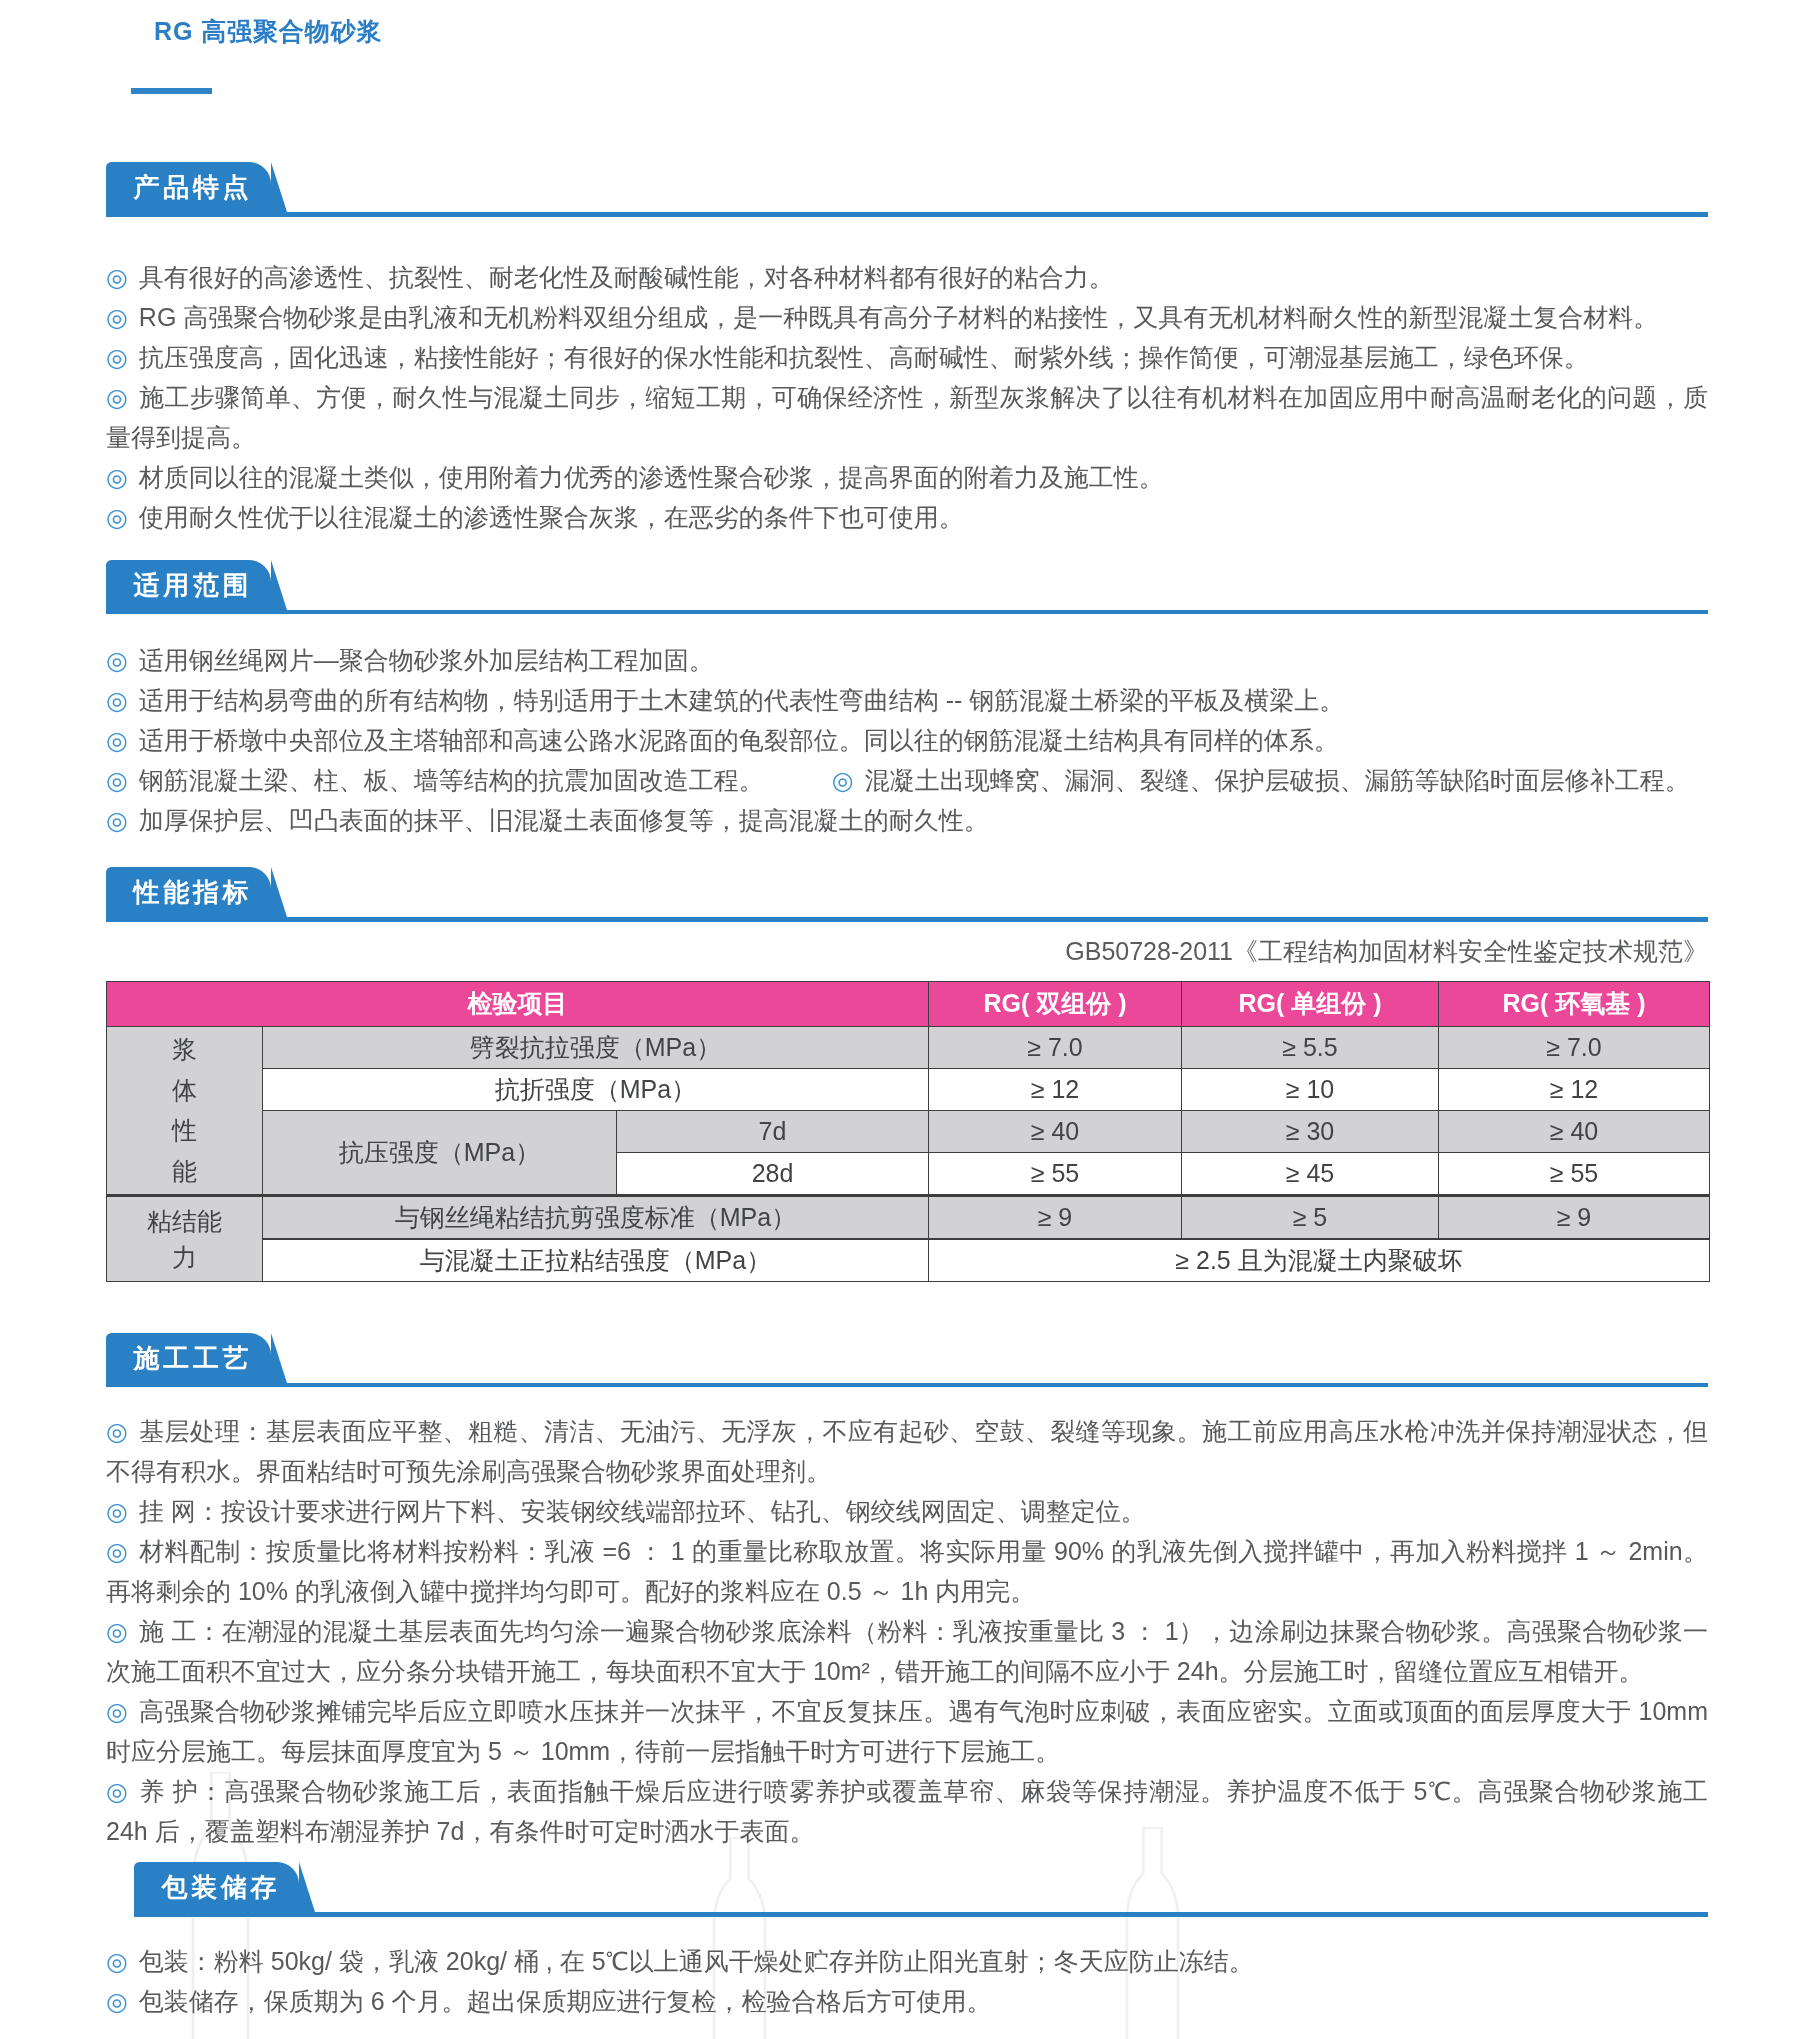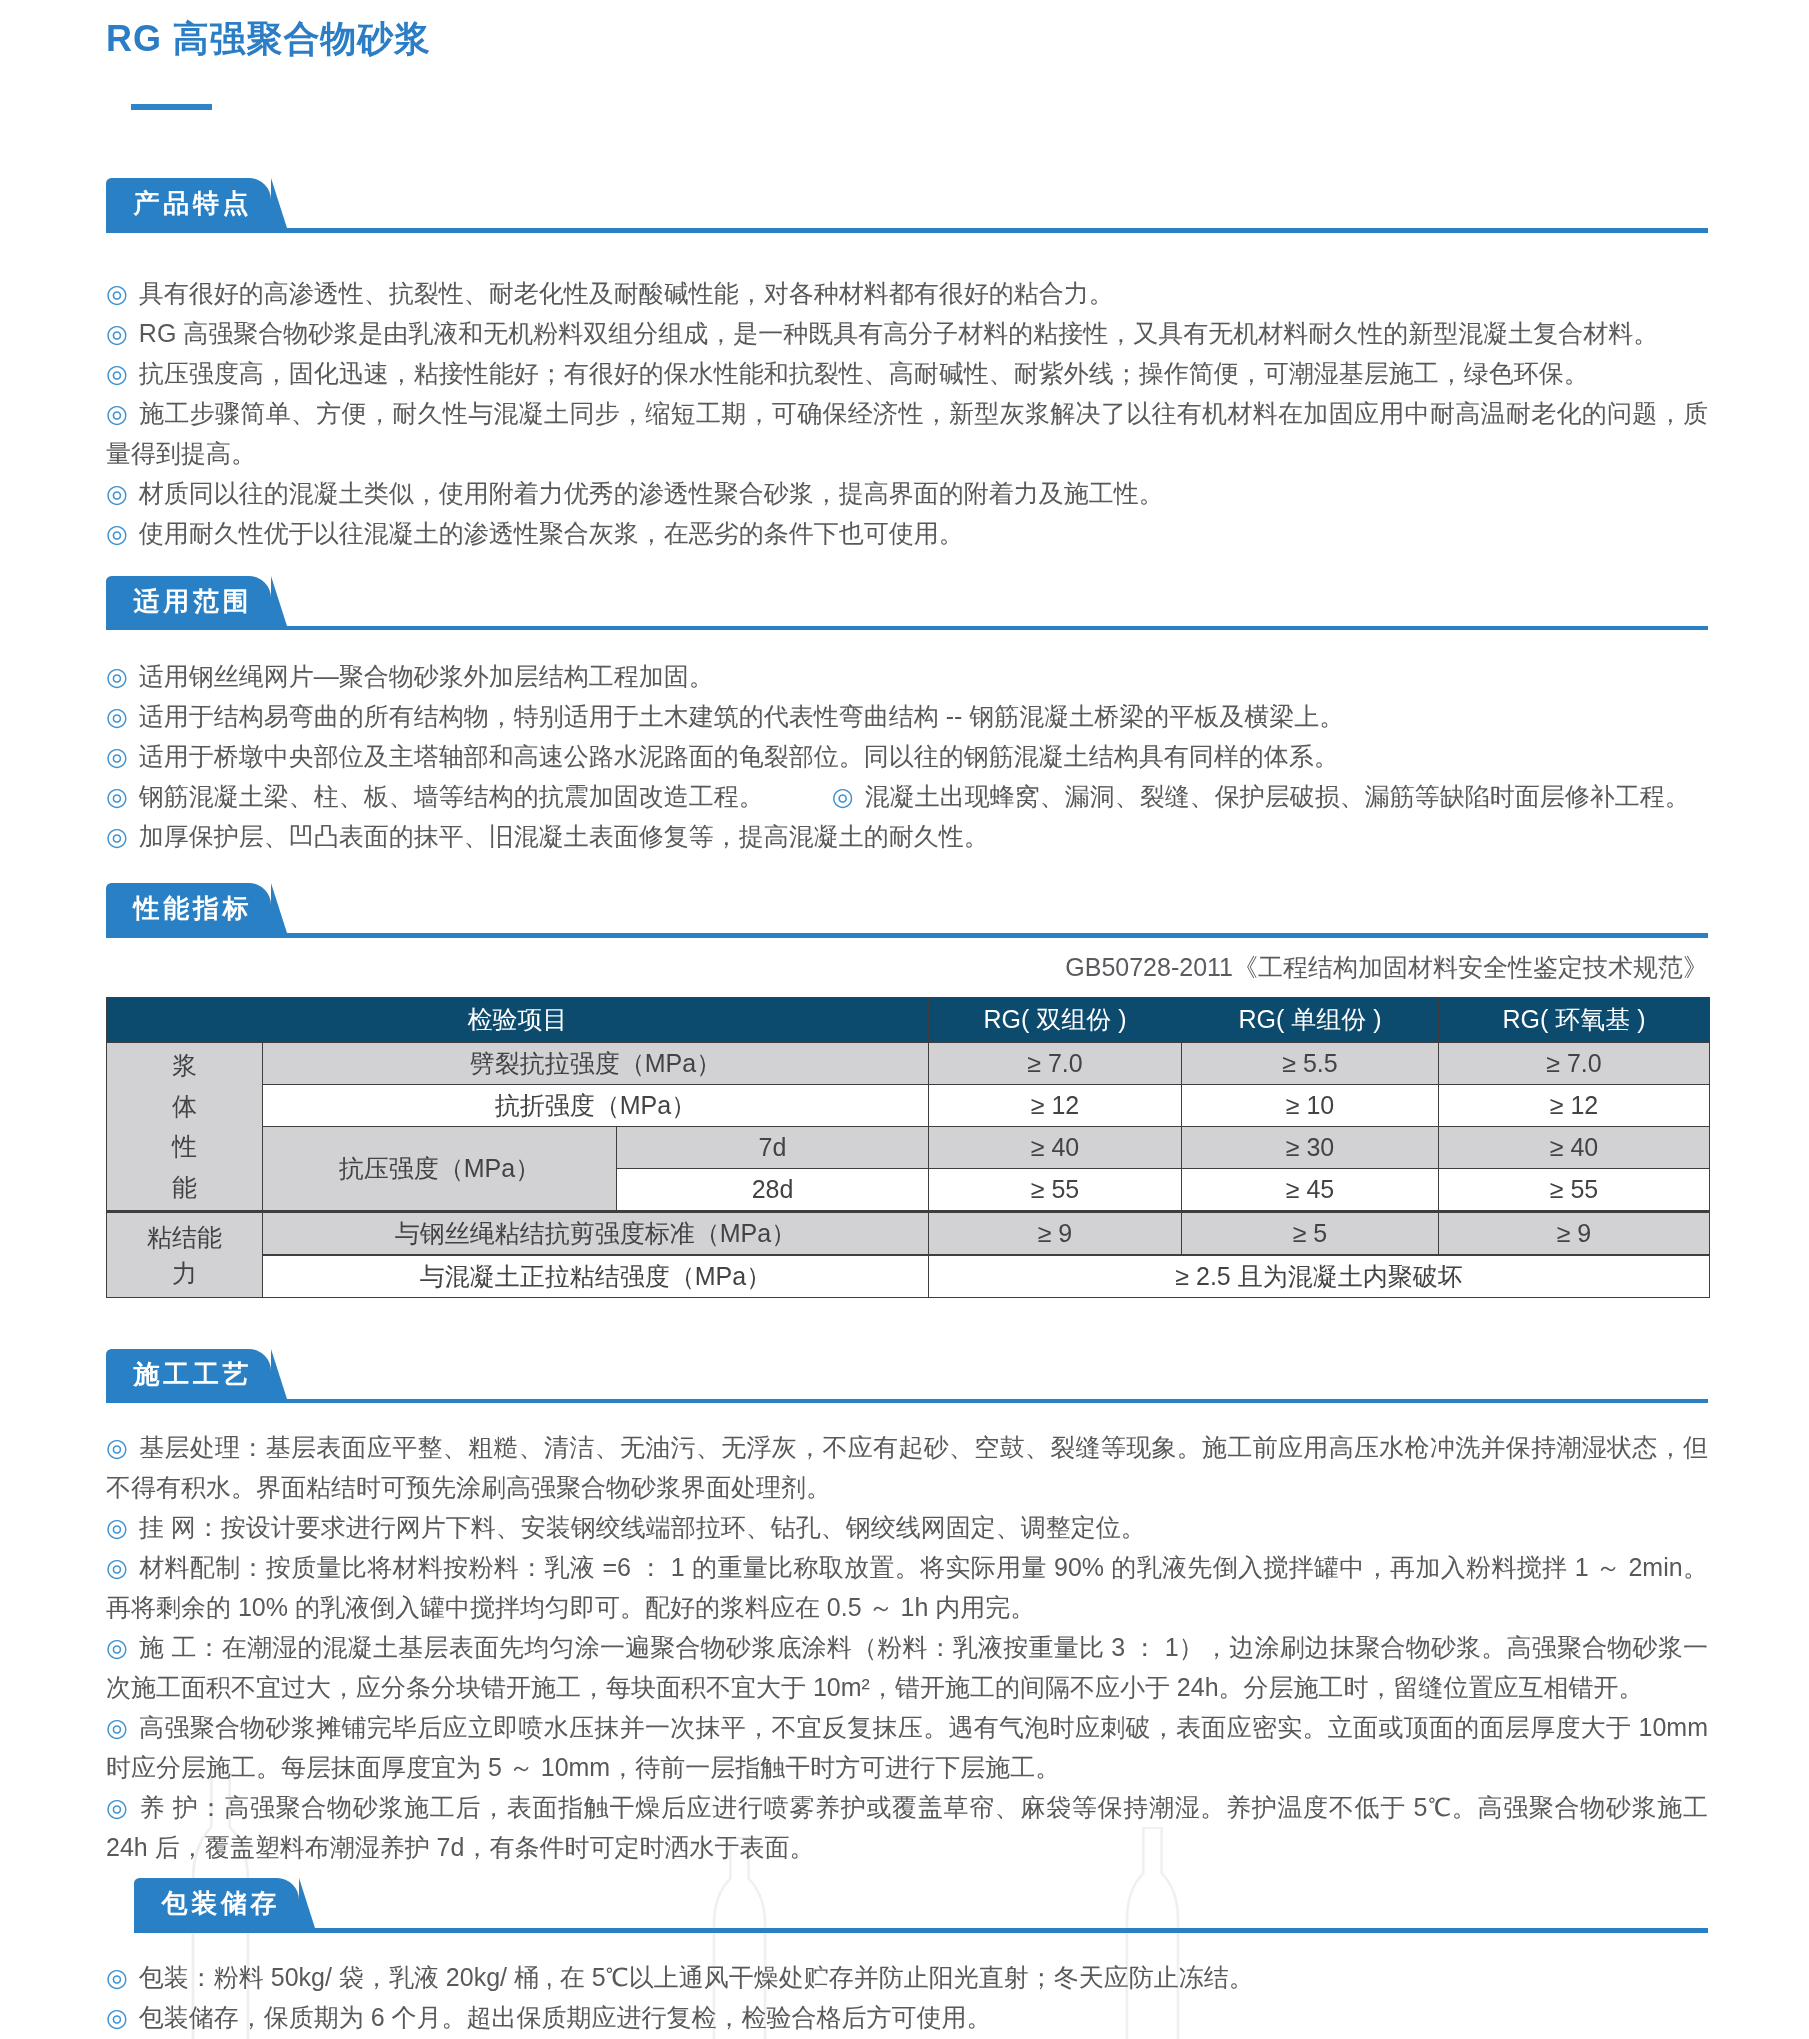--- a/index.html
+++ b/index.html
@@ -9,24 +9,25 @@
     font-family:"Liberation Sans", sans-serif;
     color:#58595b;
     position:relative;
     overflow:hidden;
   }
   .content { padding:0 101px 0 106px; position:relative; z-index:2; }
 
   
   .page-title {
     margin-top:14.7px;
-    font-size:36px;
+    font-size:25px;
     font-weight:bold;
     color:#2b7ec6;
     letter-spacing:0.9px;
+    margin-left:48px;
   }
   .title-underline {
     margin-top:40px;
     margin-left:25px;
     width:81px; height:6.4px;
     background:#2f83c7;
   }
 
   
   .section-head { position:relative; }
@@ -83,24 +84,24 @@
     color:#414345;
   }
   table.perf td {
     border:1.8px solid #3e3e3e;
     text-align:center;
     vertical-align:middle;
     height:41px;
     padding:0 3.7px;
   }
   table.perf tr.head td {
-    background:#0c4a6e;
+    background:#ec4899;
     color:#ffffff;
     height:44px;
-    font-weight:normal;
+    font-weight:bold;
   }
   table.perf td.g { background:#d2d2d4; }
   table.perf tr.sep td { border-top:3.7px solid #3e3e3e; }
   table.perf tr.sep2 td { border-top:2.8px solid #3e3e3e; }
   .vert { width:1.1em; margin:0 auto; word-break:break-all; line-height:1.62; }
   .wrap3 { width:3.15em; margin:0 auto; word-break:break-all; line-height:1.45; }
 
   
   .wm { position:absolute; z-index:1; opacity:0.45; }
 </style>

